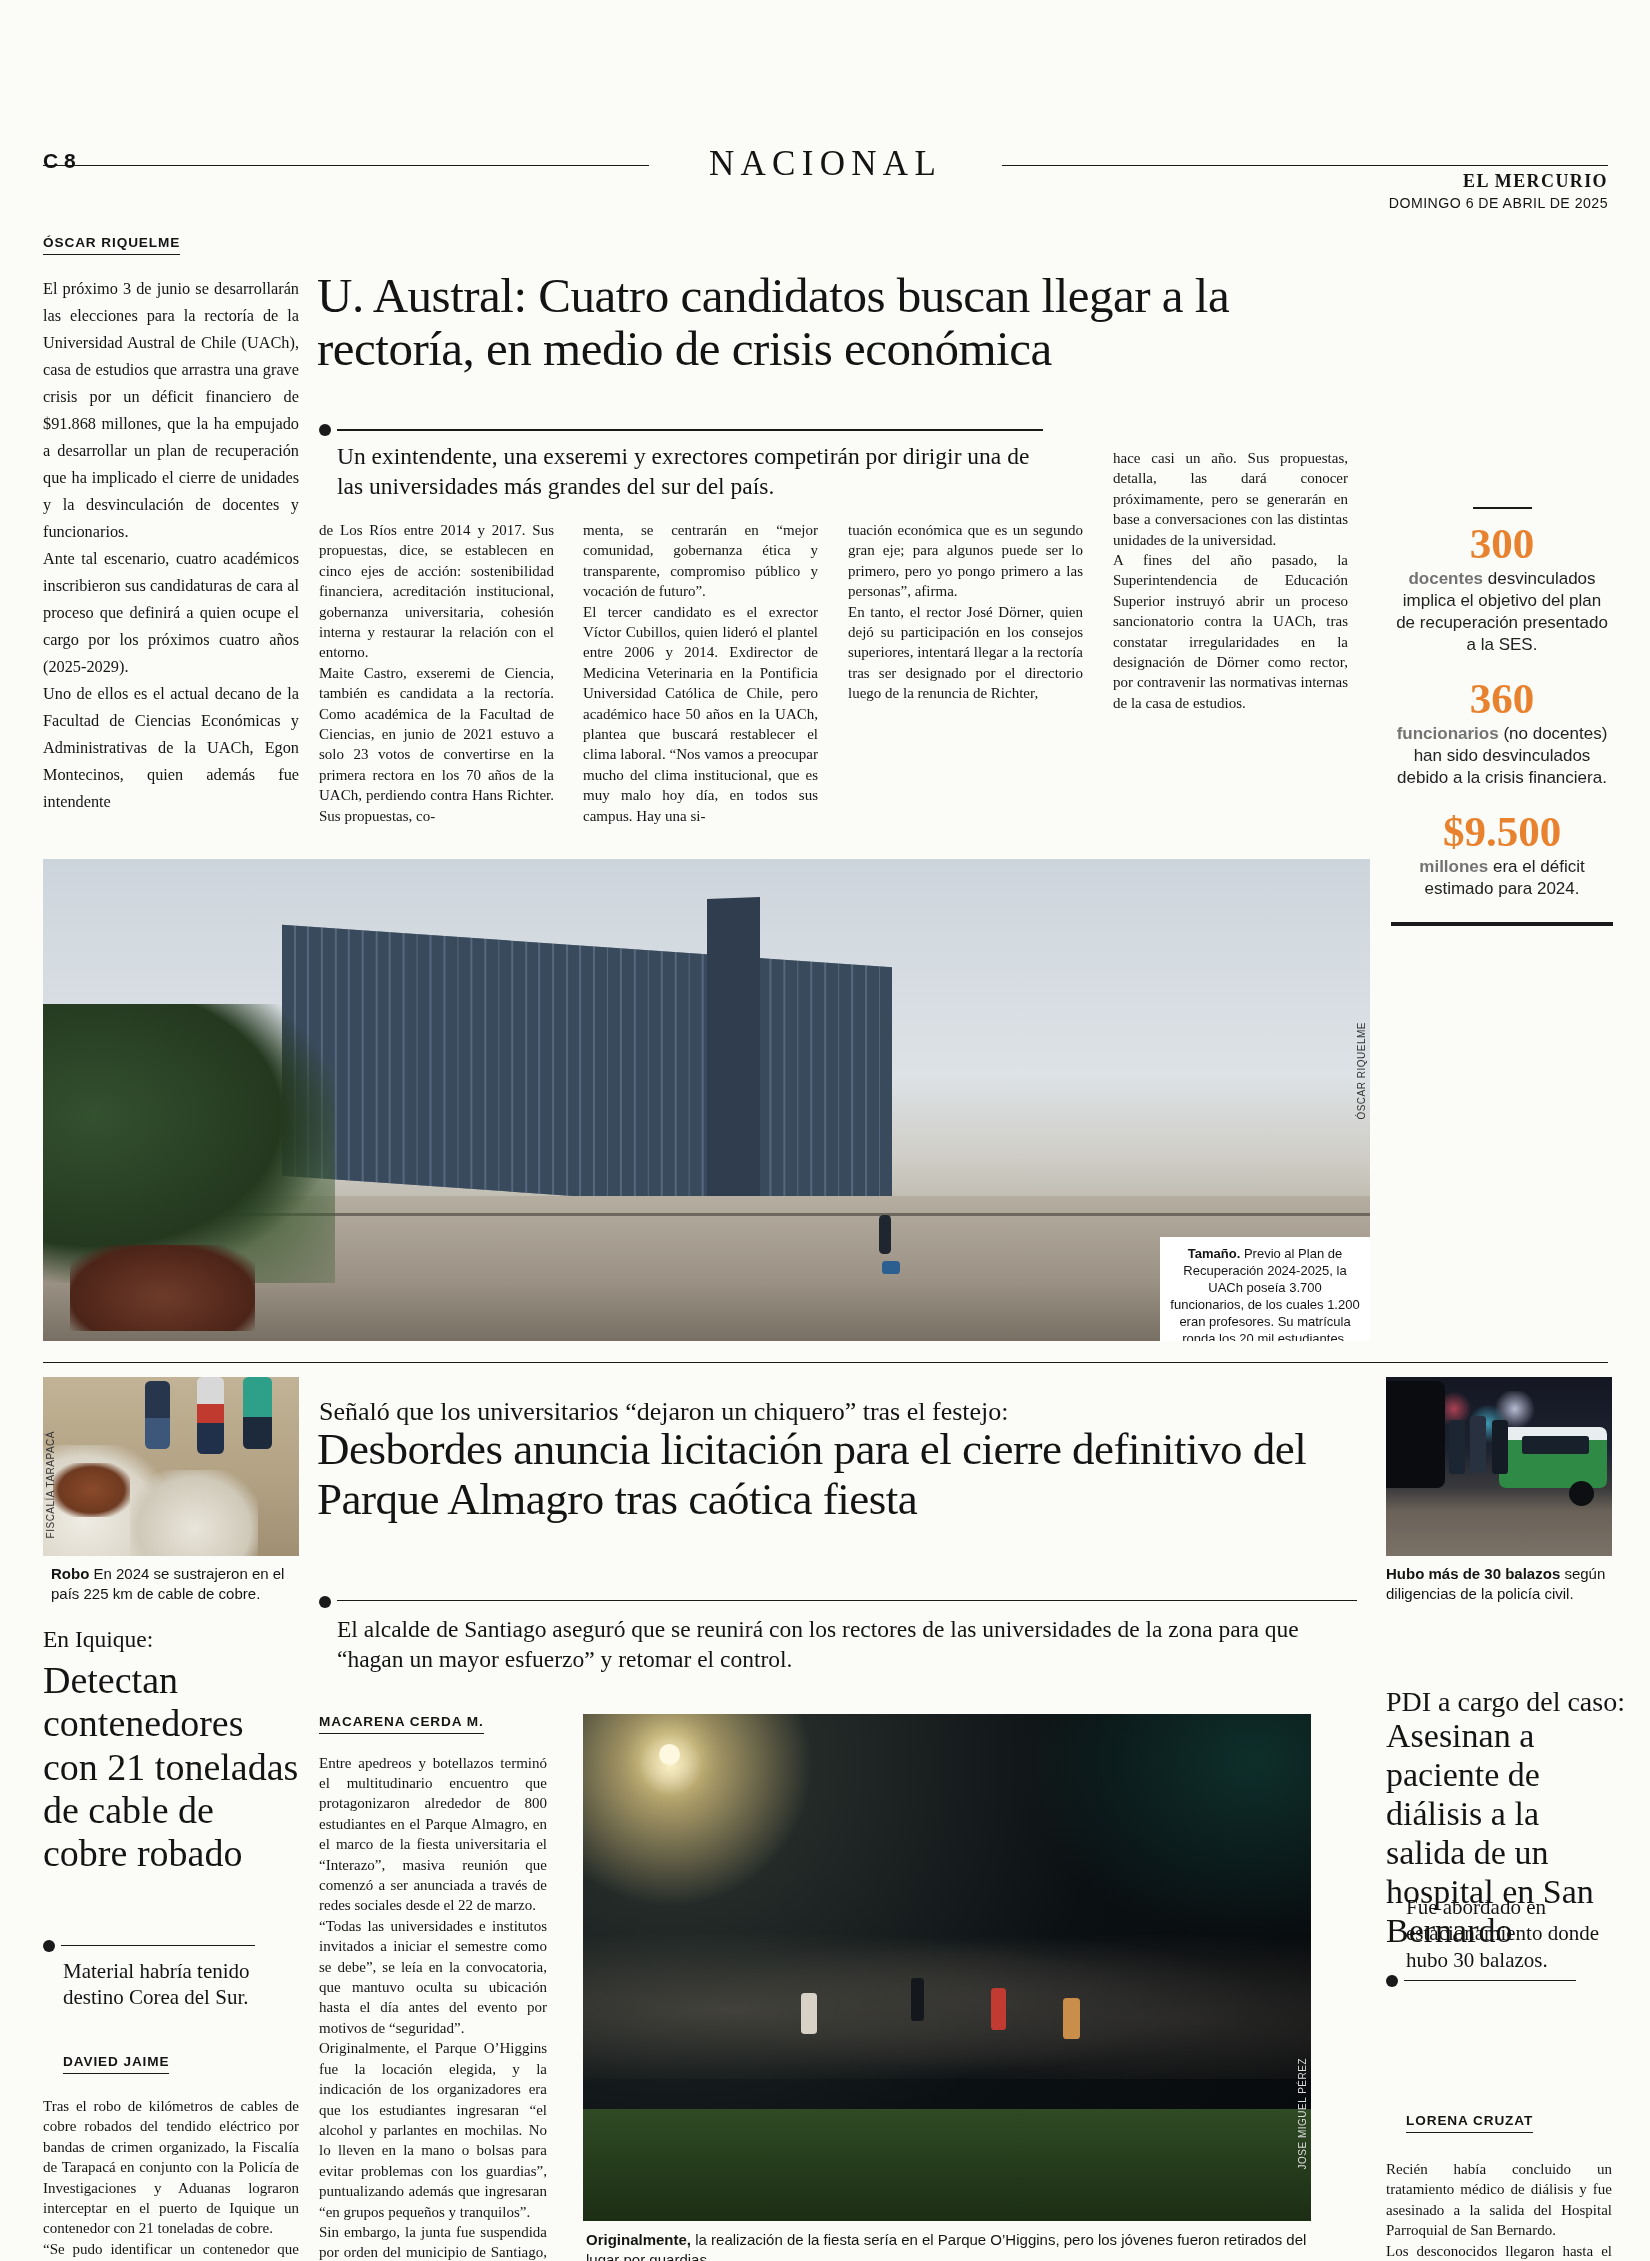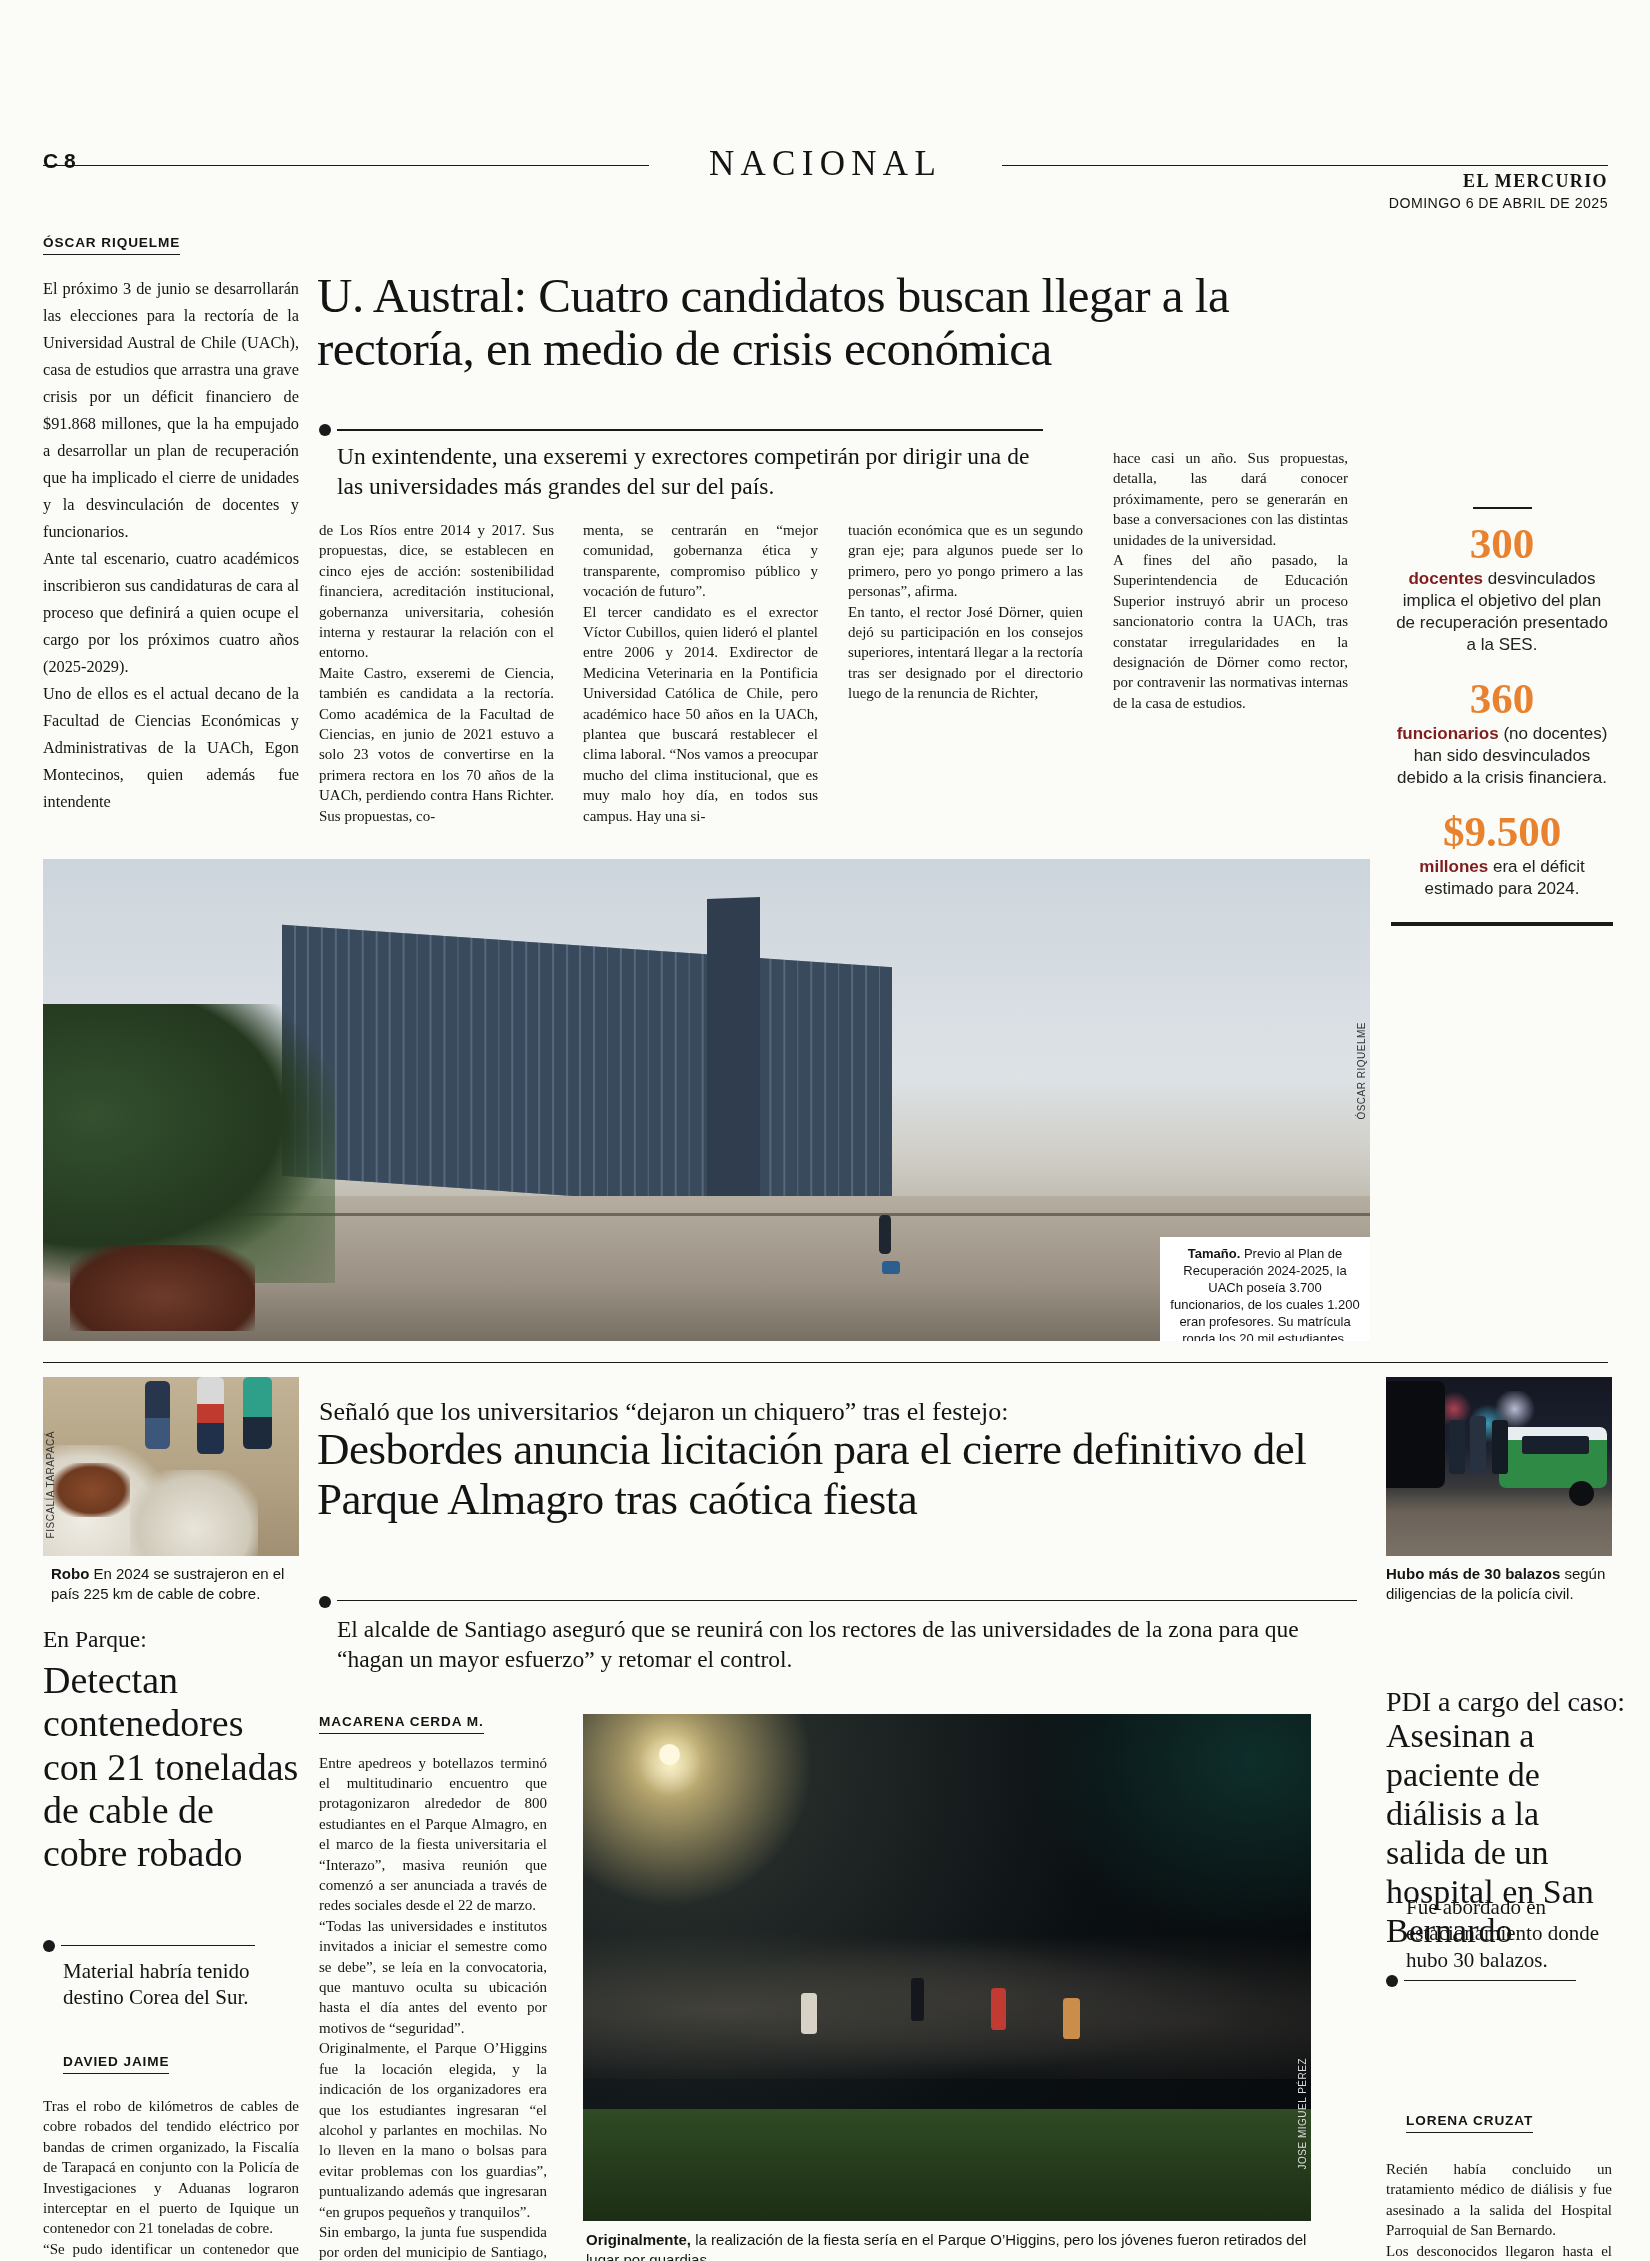--- a/index.html
+++ b/index.html
@@ -23,21 +23,21 @@
   .byline{font-family:"Liberation Sans",sans-serif;font-weight:bold;font-size:13.6px;letter-spacing:0.9px;
           border-bottom:1.4px solid #1a1a1a;display:inline-block;padding-bottom:3.6px;}
   .bodytxt{font-size:15px;line-height:20.4px;text-align:justify;white-space:pre-line;}
   .bodytxt-lead{font-size:16.3px;line-height:27px;text-align:justify;white-space:pre-line;}
   .caption{font-family:"Liberation Sans",sans-serif;font-size:15px;line-height:20px;}
   .caption b{font-weight:bold;}
   .credit{font-family:"Liberation Sans",sans-serif;font-size:10px;letter-spacing:0.5px;color:#333;
           writing-mode:vertical-rl;transform:rotate(180deg);white-space:nowrap;}
   .stat-num{font-weight:bold;font-family:"Liberation Serif",serif;font-size:43px;color:#e8822e;text-align:center;}
   .stat-txt{font-family:"Liberation Sans",sans-serif;font-size:17px;line-height:22px;text-align:center;color:#222;}
-  .stat-txt b{color:#7f1d1d;}
+  .stat-txt b{color:#737373;}
   .bullet-rule{position:absolute;height:1.8px;background:#1a1a1a;}
   .bullet-dot{position:absolute;width:11.8px;height:11.8px;border-radius:50%;background:#1a1a1a;}
   .photo{position:absolute;overflow:hidden;}
   .ph-shape{position:absolute;}
 </style>
 </head>
 <body>
 
 <div id="page">
 
@@ -102,21 +102,21 @@
   <div class="photo" style="left:43px;top:1377px;width:256px;height:179px;background:linear-gradient(180deg,#c2b396 0%,#b3a284 55%,#a08f72 100%);">
     <div class="ph-shape" style="left:-6%;bottom:-8%;width:55%;height:70%;background:radial-gradient(ellipse at 40% 60%,#efece4 0%,#d9d4c6 60%,transparent 78%);"></div>
     <div class="ph-shape" style="left:34%;bottom:-12%;width:50%;height:60%;background:radial-gradient(ellipse at 50% 55%,#e9e5da 0%,#cfc9b9 62%,transparent 80%);"></div>
     <div class="ph-shape" style="left:4%;bottom:22%;width:30%;height:30%;background:radial-gradient(ellipse at 50% 50%,#8a4a2a 0%,#6e3a20 60%,transparent 80%);"></div>
     <div class="ph-shape" style="left:40%;top:2%;width:25px;height:68px;background:linear-gradient(180deg,#27364d 55%,#3c577a 55%);border-radius:5.4px;"></div>
     <div class="ph-shape" style="left:60%;top:0;width:27px;height:77px;background:linear-gradient(180deg,#d8d8d8 35%,#c03a30 35%,#c03a30 60%,#20304a 60%);border-radius:5.4px;"></div>
     <div class="ph-shape" style="left:78%;top:0;width:29px;height:72px;background:linear-gradient(180deg,#2ea08a 55%,#1c2a3c 55%);border-radius:5.4px;"></div>
     <div class="abs credit" style="left:1.8px;top:54px;">FISCALÍA TARAPACÁ</div>
   </div>
   <div class="abs caption" style="left:43px;top:1564px;width:256px;margin-left:8px;"><b>Robo</b><span> En 2024 se sustrajeron en el país 225 km de cable de cobre.</span></div>
-  <div class="abs kicker" style="left:43px;top:1626px;font-size:23.5px;">En Parque:</div>
+  <div class="abs kicker" style="left:43px;top:1626px;font-size:23.5px;">En Iquique:</div>
   <div class="abs headline-rail" style="left:43px;top:1659px;width:256px;">Detectan contenedores con 21 toneladas de cable de cobre robado</div>
   <div class="bullet-dot" style="left:43px;top:1940px;"></div>
   <div class="bullet-rule" style="left:61px;top:1945px;width:194px;height:1.4px;"></div>
   <div class="abs deck" style="left:63px;top:1958px;width:226px;">Material habría tenido destino Corea del Sur.</div>
   <div class="abs" style="left:63px;top:2054px;"><span class="byline">DAVIED JAIME</span></div>
   <div class="abs bodytxt" style="left:43px;top:2096px;width:256px;">Tras el robo de kilómetros de cables de cobre robados del tendido eléctrico por bandas de crimen organizado, la Fiscalía de Tarapacá en conjunto con la Policía de Investigaciones y Aduanas lograron interceptar en el puerto de Iquique un contenedor con 21 toneladas de cobre.
 “Se pudo identificar un contenedor que estaba cargado con al menos 21 toneladas de cobre, mercadería que está siendo periciada y revisada para su reconocimiento por las empresas que han sido víctimas de grandes robos de cable en la región”, explicó el fiscal Héctor López.
 Añadió que las compañías afectadas “ya han reconocido la mercadería del contenedor como de su propiedad, y continuamos con las diligencias para dar con los responsables de estos robos, como también de quienes se aprovechan recepcionando este material para exportarlo con fines fraudulentos”.
 El jefe del departamento de fiscalización aduanera de Iquique, Ricardo Aceituno, detalló que la Unidad de Análisis de Inteligencia de Aduanas levantó una alerta sobre el contenedor que estaba depositado en el sitio operado por Iquique Terminal Internacional, cuya mercancía tenía origen en una empresa de compra y venta de chatarra, metales y desechos industriales en Calama e iba a Corea del Sur.</div>
 

